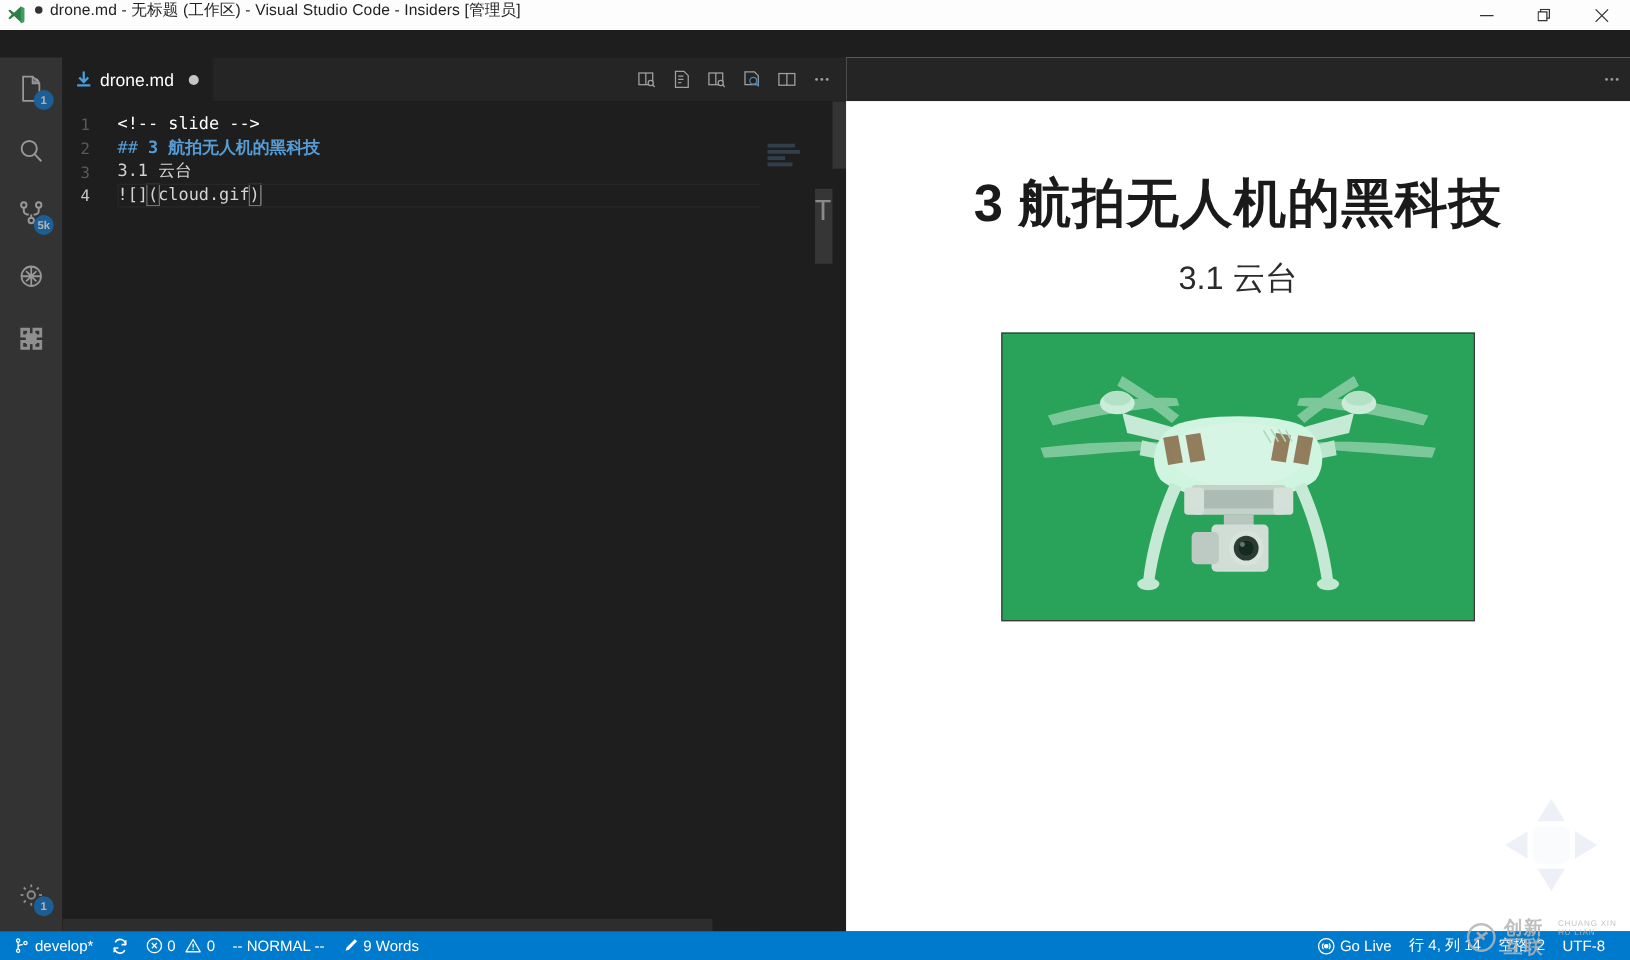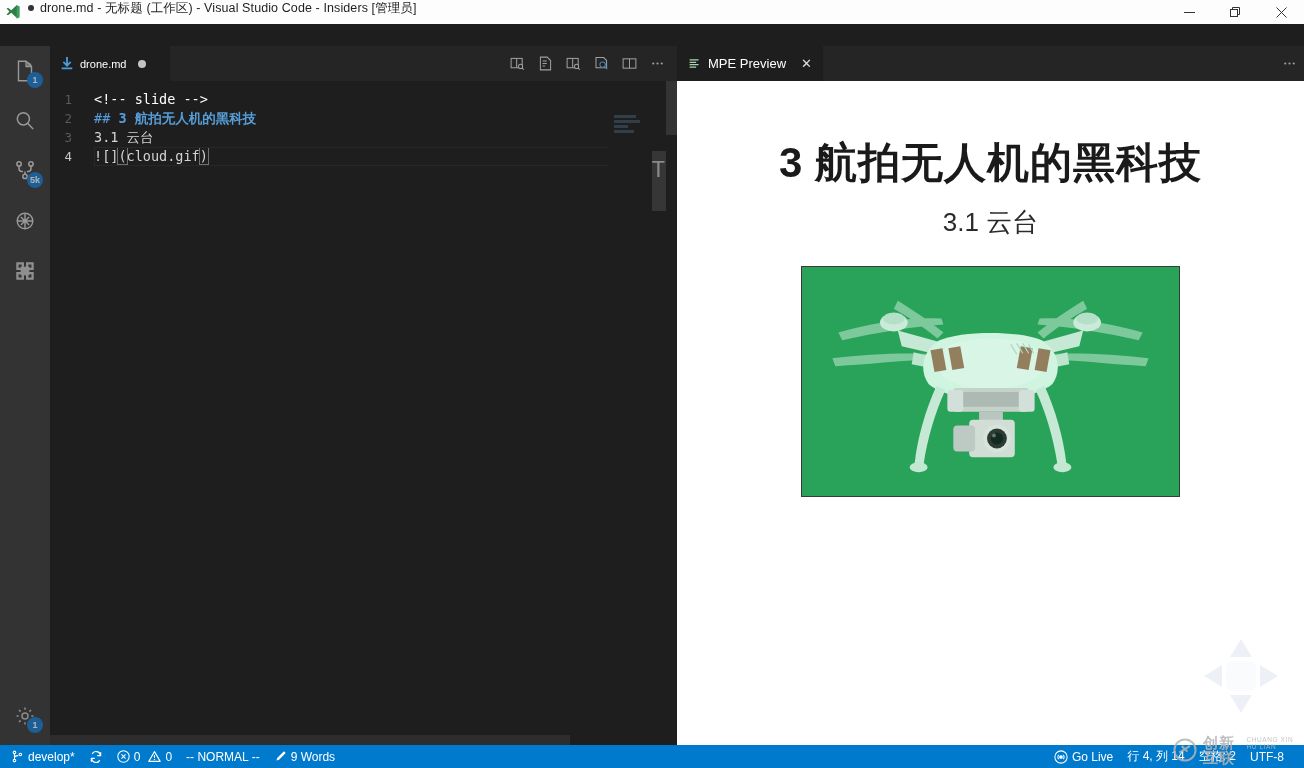--- a/index.html
+++ b/index.html
@@ -52,21 +52,21 @@
   
   .editorgroup{
     position:absolute;left:50px;top:46px;width:627px;height:699px;
     background:#1e1e1e;
   }
   .tabsrow{
     position:relative;height:35px;background:#252526;display:flex;align-items:stretch;
   }
   .tab{
     display:flex;align-items:center;gap:6px;padding:0 10px;
-    background:#1e1e1e;color:#ffffff;font-size:11px;
+    background:#1e1e1e;color:#ffffff;font-size:14px;
     border-right:1px solid #252526;min-width:100px;
   }
   .tab .dirty{width:8px;height:8px;border-radius:50%;background:#c5c5c5;margin-left:6px;}
   .tabactions{margin-left:auto;display:flex;align-items:center;gap:0px;padding-right:6px;}
   .tabact{width:28px;height:35px;display:flex;align-items:center;justify-content:center;opacity:.72;}
 
   .codearea{position:relative;height:664px;background:#1e1e1e;overflow:hidden;}
   .codelines{
     position:absolute;left:0;top:9px;right:0;
     font-family:"DejaVu Sans Mono","Liberation Mono",monospace;
@@ -331,29 +331,20 @@
         <div class="vscroll-thumb"></div>
       </div>
       <div class="hscroll">
         <div class="hscroll-thumb"></div>
       </div>
     </div>
   </div>
 
   <div class="previewgroup">
     <div class="ptabsrow">
-      <div class="ptab">
-        <span>
-          <svg width="13" height="13" viewBox="0 0 16 16" stroke="#a8d4b0" stroke-width="1.5">
-            <path d="M2 3.5h11M2 6.5h8M2 9.5h11M2 12.5h8"></path>
-          </svg>
-        </span>
-        <span>MPE Preview</span>
-        <span class="closex">✕</span>
-      </div>
       <div class="ptabmore">
         <svg width="17" height="17" viewBox="0 0 20 20" fill="#cfcfcf">
           <circle cx="5" cy="10" r="1.3"></circle>
             <circle cx="10" cy="10" r="1.3"></circle>
             <circle cx="15" cy="10" r="1.3"></circle>
         </svg>
       </div>
     </div>
 
     <div class="previewbody">

